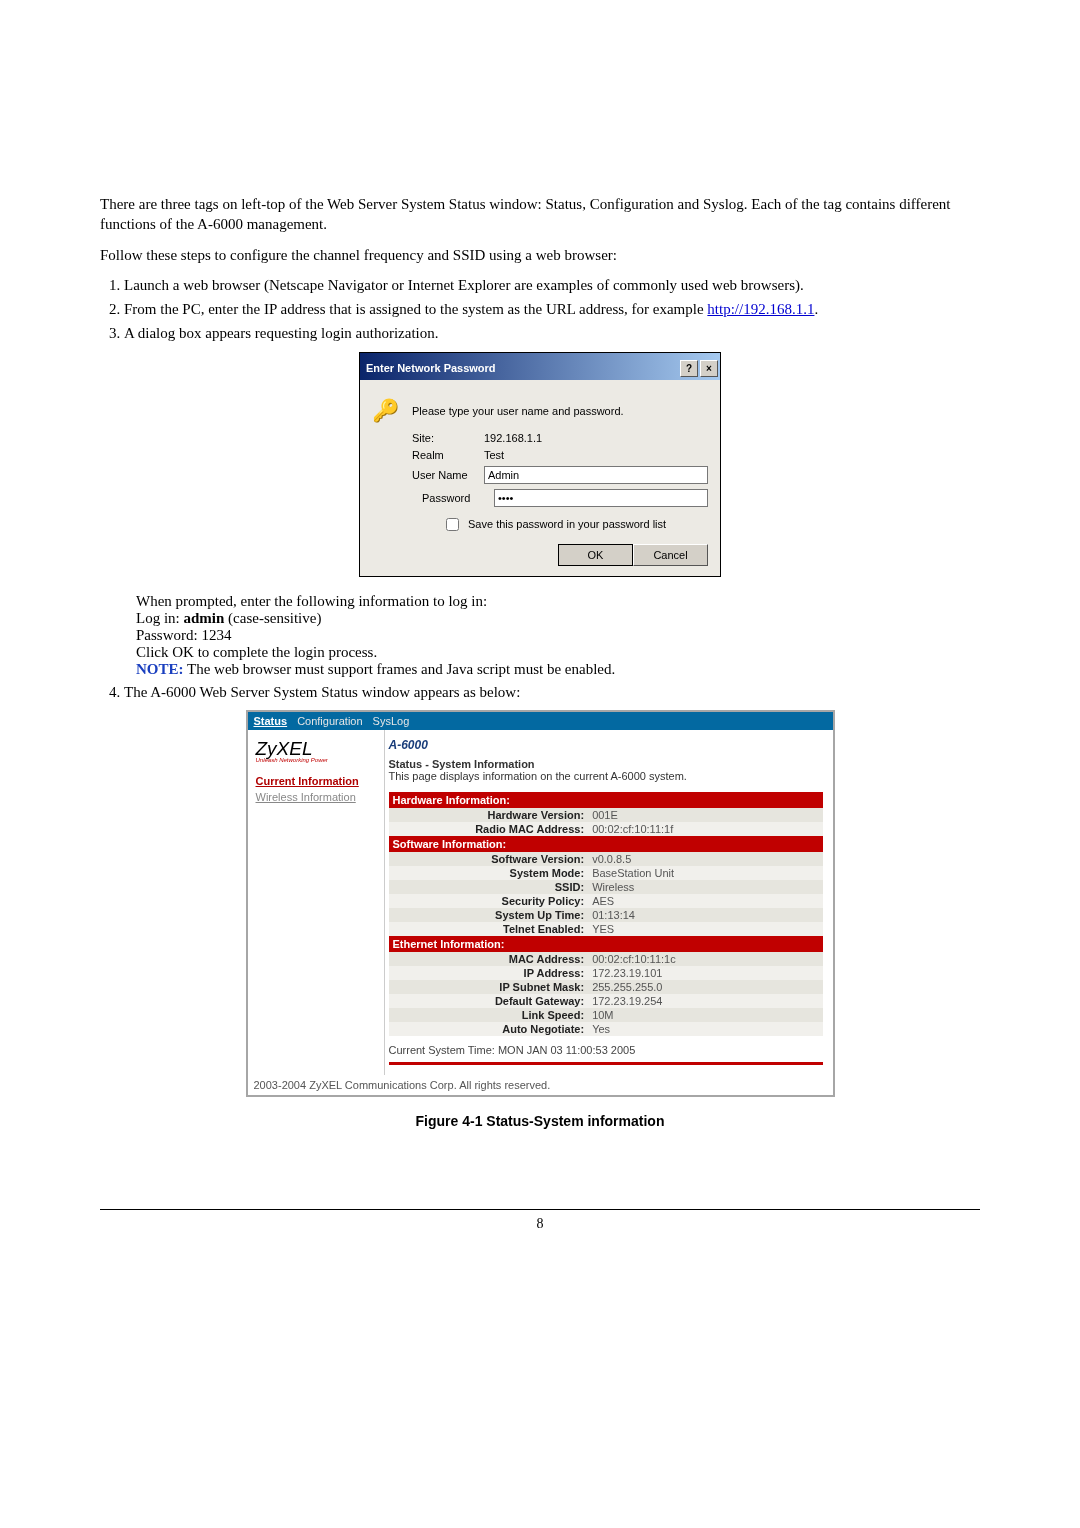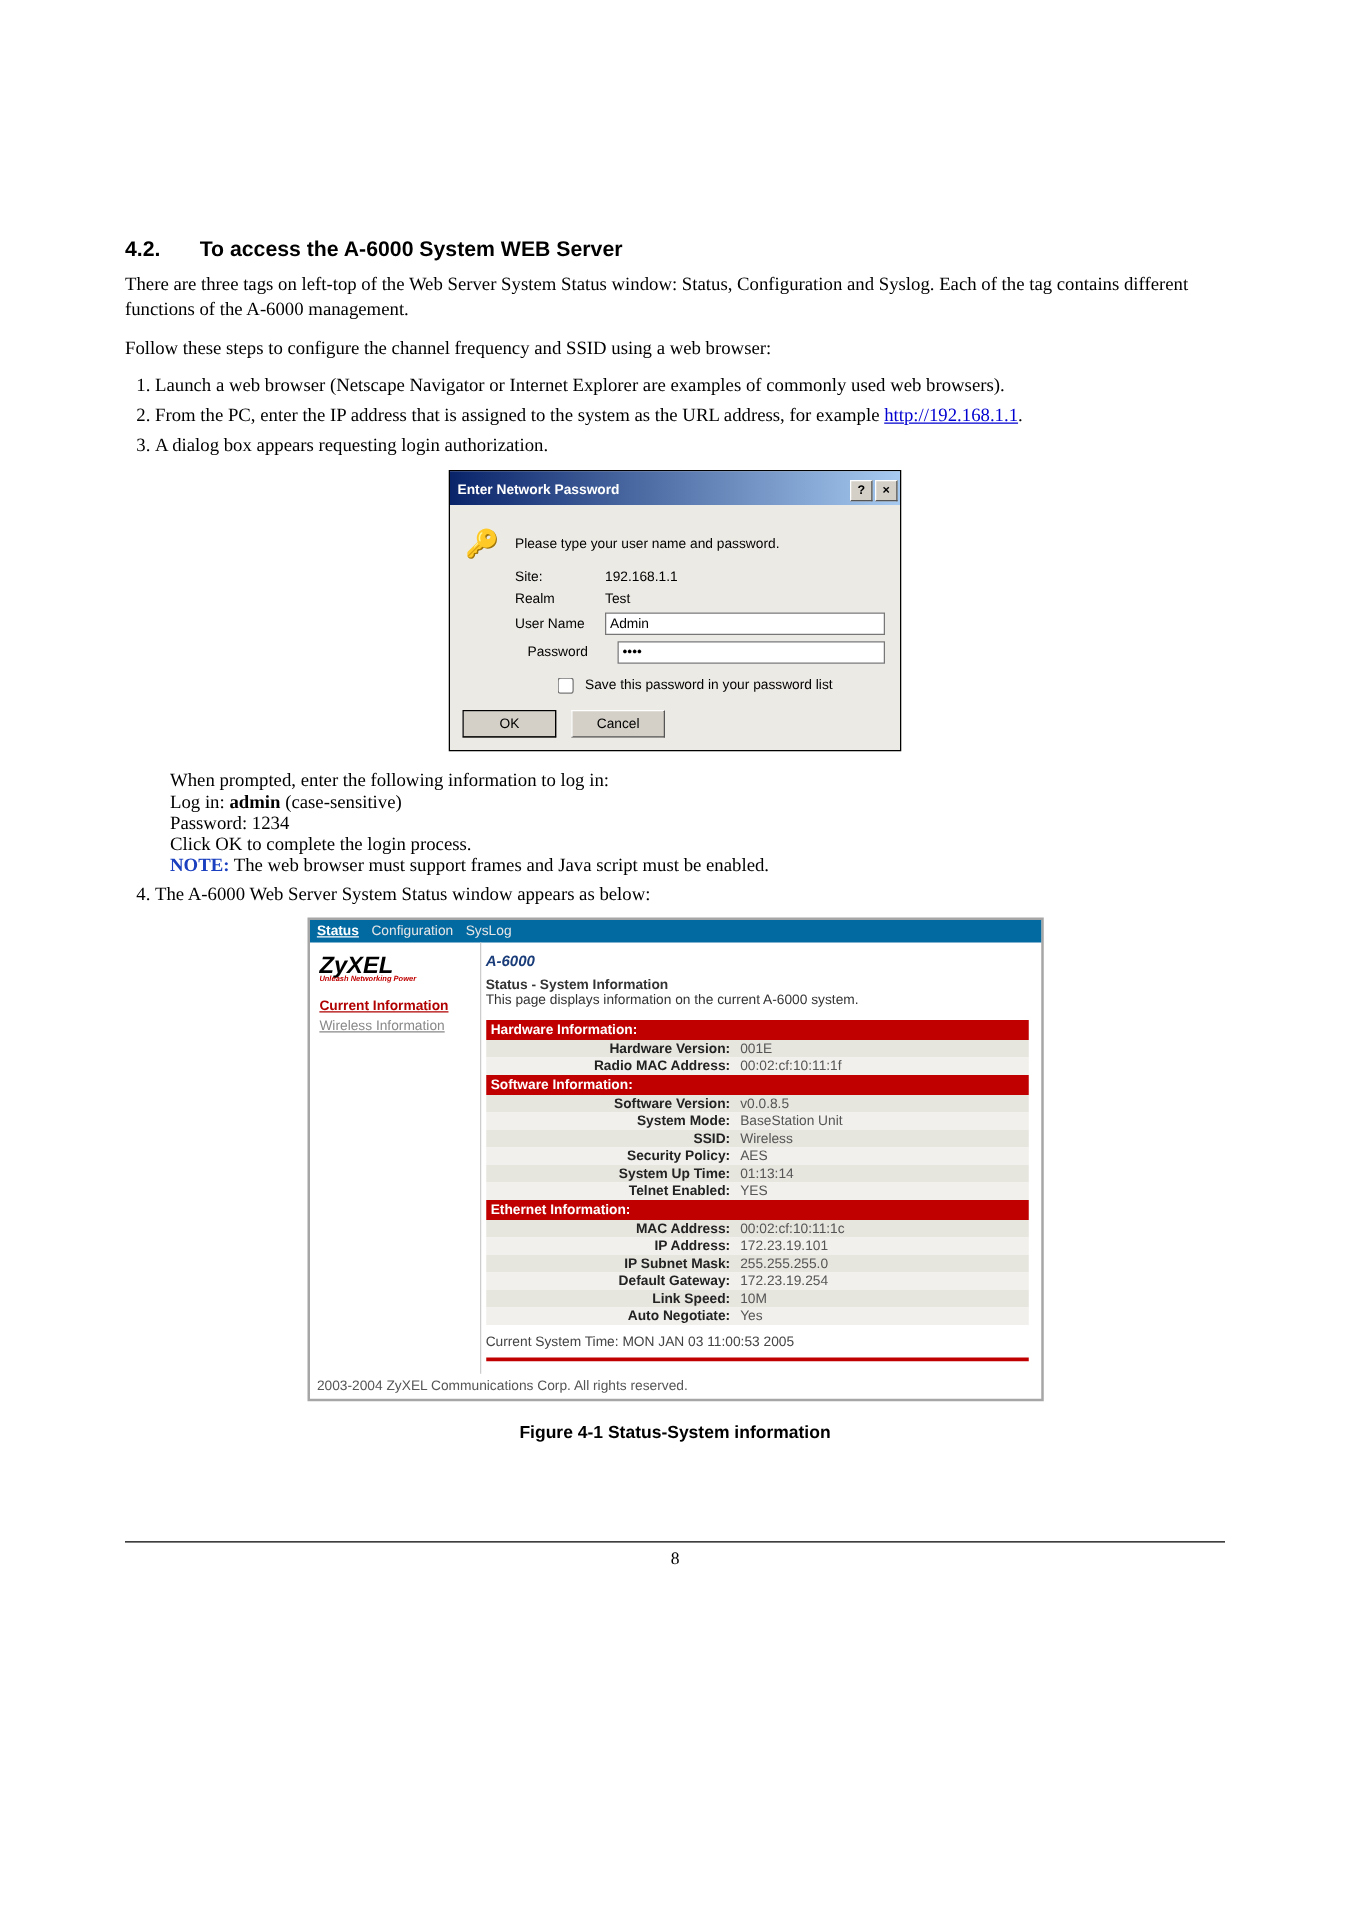--- a/index.html
+++ b/index.html
@@ -82,21 +82,21 @@
   .dlg-input {
     width: 100%;
     border: 1px solid #777;
     background: #fff;
     font-family: inherit;
     font-size: 11px;
     padding: 2px 3px;
     box-sizing: border-box;
   }
   .dlg-checkline { display: flex; align-items: center; gap: 6px; margin: 8px 0 6px 72px; }
-  .dlg-btns { display: flex; gap: 12px; margin-top: 10px; }
+  .dlg-btns { display: flex; justify-content: flex-end; margin-top: 10px; }
   .dlg-btn {
     width: 75px; height: 22px;
     background: #d4d0c8;
     border: 1px solid #fff;
     border-right-color: #555; border-bottom-color: #555;
     font-family: inherit; font-size: 11px;
     text-align: center;
   }
   .dlg-btn.default { outline: 1px solid #000; outline-offset: -1px; }
 
@@ -117,21 +117,21 @@
     display: flex; gap: 10px;
   }
   .webshot-tabs .tab { color: #e6e6e6; }
   .webshot-tabs .tab.active { font-weight: bold; text-decoration: underline; color: #fff; }
   .webshot-main { display: flex; }
   .webshot-left {
     width: 122px;
     padding: 8px 6px 8px 8px;
     font-size: 11px;
   }
-  .webshot-left .brand { font-family: Arial; font-weight: bold; font-style: italic; font-size: 19px; color: #000; margin-bottom: 2px; }
+  .webshot-left .brand { font-family: Arial; font-weight: normal; font-style: italic; font-size: 19px; color: #000; margin-bottom: 2px; }
   .webshot-left .brand-sub { color: #c00000; font-size: 6px; font-style: italic; display: block; margin-top: -3px; }
   .webshot-left a.navlink { display: block; margin-top: 12px; color: #b00000; text-decoration: underline; font-size: 11px; font-weight: bold; }
   .webshot-left .navlink.dim { color: #888; font-weight: normal; text-decoration: underline; margin-top: 4px; }
   .webshot-right { flex: 1; padding: 6px 10px 10px 4px; border-left: 1px solid #ccc; }
   .webshot-right .model { font-style: italic; font-weight: bold; font-size: 12px; color: #1a3d7a; margin: 2px 0 6px 0; }
   .webshot-right .stitle { font-weight: bold; font-size: 11px; }
   .webshot-right .sdesc { font-size: 11px; margin-bottom: 10px; }
   .section-hdr {
     background: #c00000;
     color: #fff;
@@ -147,24 +147,20 @@
   table.kv td.v { color: #555; }
   .cur-time { font-size: 11px; margin-top: 8px; color: #444; }
   .redrule { height: 3px; background: #c00000; margin-top: 6px; }
   .copy { font-size: 11px; color: #555; padding: 4px 6px; }
 </style>
 </head>
 <body>
 
 <div class="page">
 
-  <h2>
-    <span class="secno">4.2.</span>
-    <span>To access the A-6000 System WEB Server</span>
-  </h2>
 
   <p>There are three tags on left-top of the Web Server System Status window: Status, Configuration and Syslog. Each of the tag contains different functions of the A-6000 management.</p>
   <p>Follow these steps to configure the channel frequency and SSID using a web browser:</p>
 
   <ol class="steps">
     <li>Launch a web browser (Netscape Navigator or Internet Explorer are examples of commonly used web browsers).</li>
     <li>
       <span>From the PC, enter the IP address that is assigned to the system as the URL address, for example </span><a class="bluelink">http://192.168.1.1</a><span>.</span>
     </li>
     <li>A dialog box appears requesting login authorization.</li>

